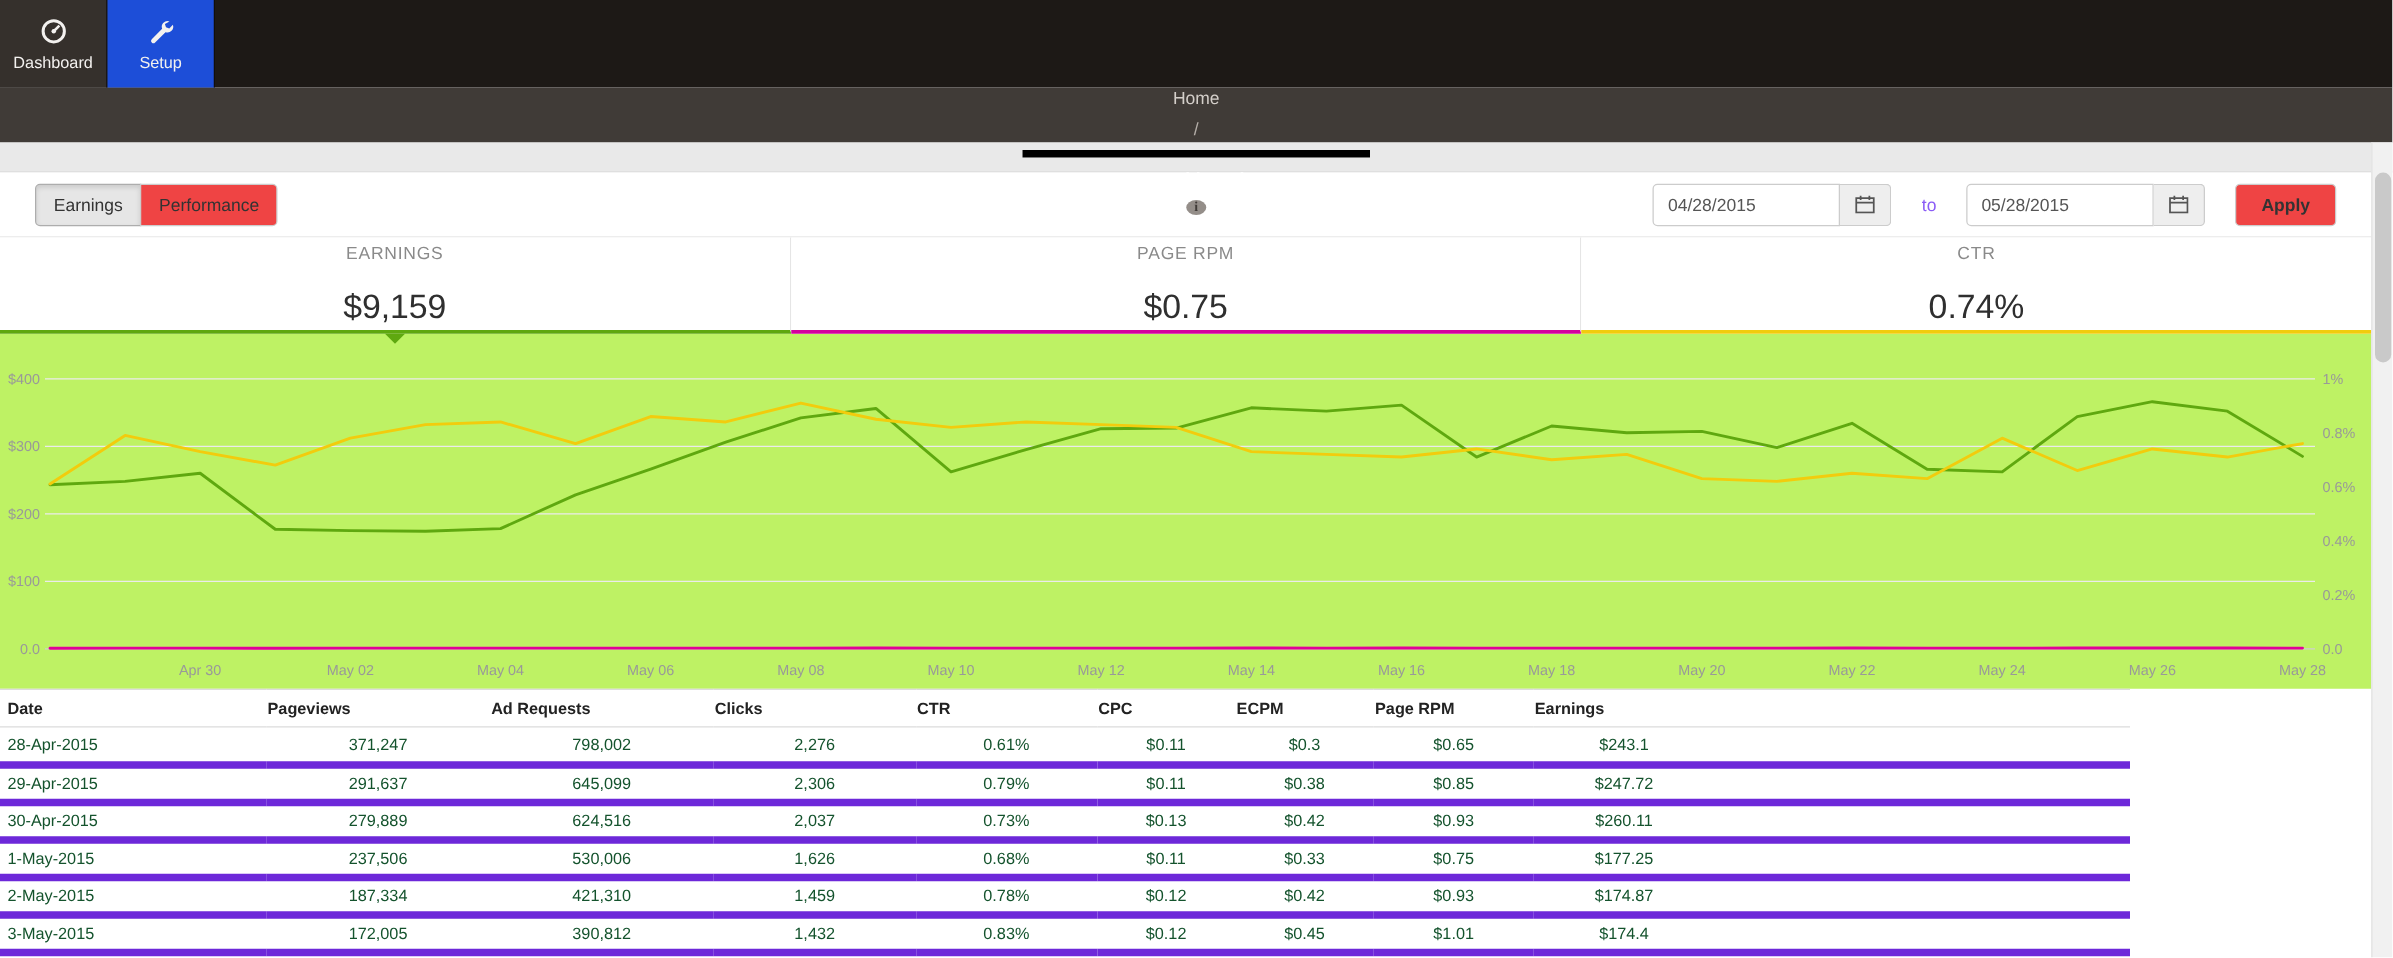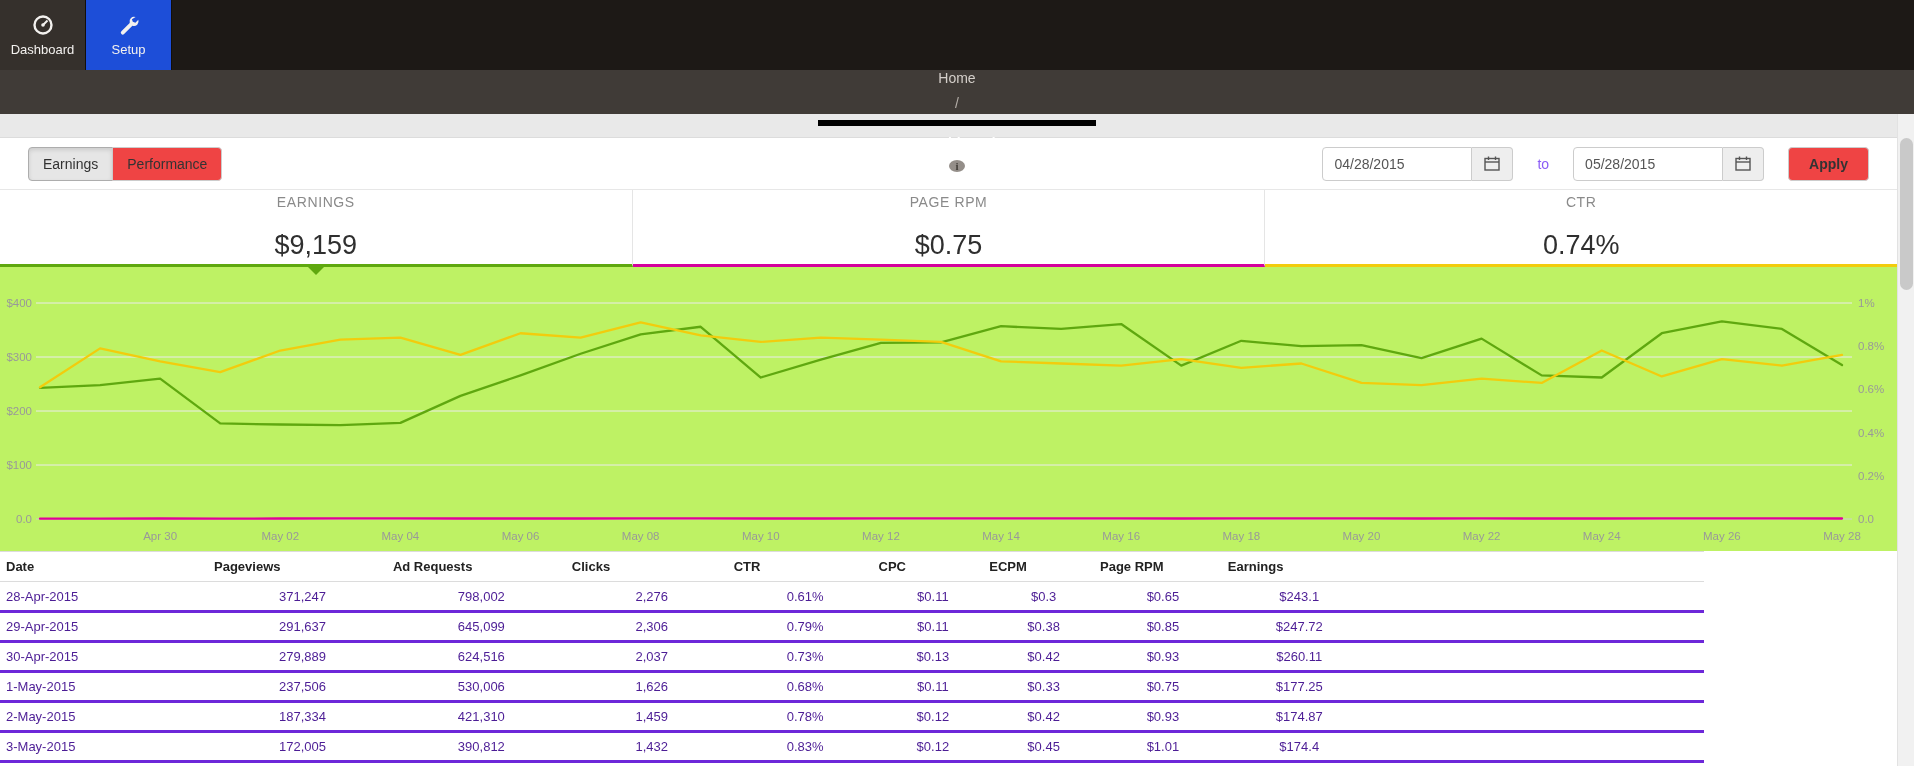--- a/index.html
+++ b/index.html
@@ -77,21 +77,21 @@
   .chart-wrap { height:284px; padding-top:8px; background:#bef264; }
   #chart-svg { display:block; }
   #chart-svg text { font-family:"Liberation Sans", sans-serif; font-size:11.5px; fill:#999; }
 
   
   table.report { width:1704px; border-collapse:collapse; table-layout:fixed; font-size:13px; color:#333; }
   table.report th {
     font-weight:bold; text-align:left; height:30px;
     border-top:1px solid #dcdcdc; border-bottom:1px solid #dcdcdc; color:#222;
   }
-  table.report td { text-align:center; height:30px; border-bottom:3px solid #6d28d9; color:#4c1d95; }
+  table.report td { text-align:center; height:30px; border-bottom:6px solid #6d28d9; color:#14532d; }
   table.report th.left, table.report td.left { text-align:left; padding-left:6px; }
 
   
   .scrollbar { position:absolute; top:114px; right:0; bottom:0; width:17px; background:#f1f1f1; border-left:1px solid #e2e2e2; }
   .scroll-thumb { position:absolute; top:24px; left:2px; width:13px; height:152px; background:#c9c9c9; border-radius:7px; }
 </style>
 </head>
 <body>
 
 <div class="navbar">

